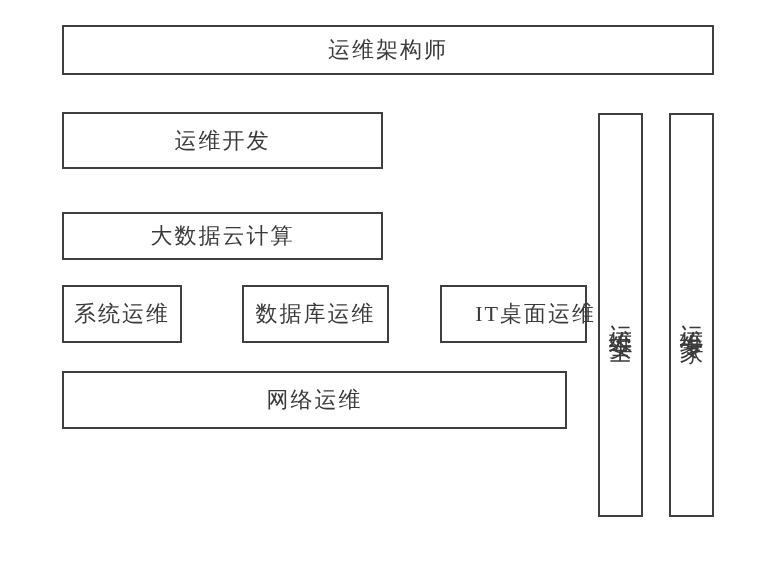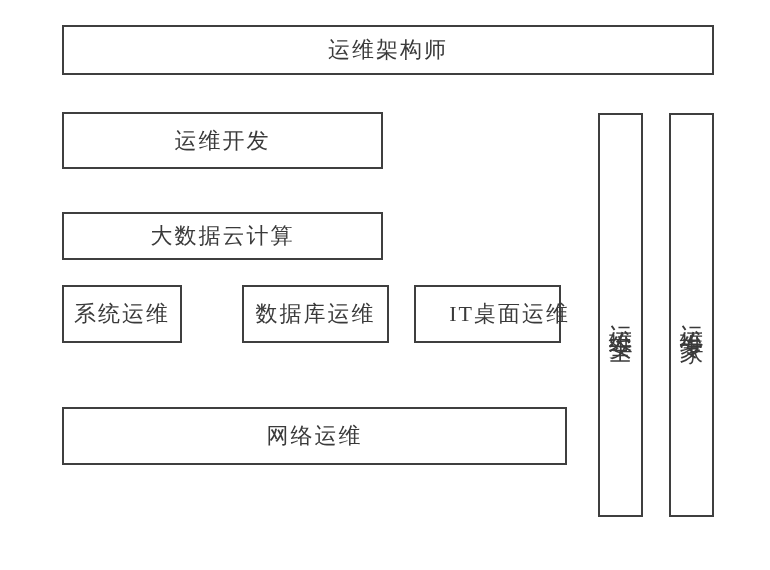--- a/index.html
+++ b/index.html
@@ -29,23 +29,23 @@
     white-space: nowrap;
   }
   
   .b-architect   { left: 62px;  top: 25px;  width: 652px; height: 50px; }
   
   .b-opsdev      { left: 62px;  top: 112px; width: 321px; height: 57px; }
   .b-bigdata     { left: 62px;  top: 199px; width: 321px; height: 48px; margin-top: 13px; }
   
   .b-system      { left: 62px;  top: 285px; width: 120px; height: 58px; }
   .b-database    { left: 242px; top: 285px; width: 147px; height: 58px; }
-  .b-itdesktop   { left: 414px; top: 285px; width: 147px; height: 58px; padding-left: 44px; }
+  .b-itdesktop   { left: 440px; top: 285px; width: 147px; height: 58px; padding-left: 44px; }
   
-  .b-network     { left: 62px;  top: 371px; width: 505px; height: 58px; margin-top: 36px; }
+  .b-network     { left: 62px;  top: 371px; width: 505px; height: 58px; }
   .b-idc         { left: 62px;  top: 458px; width: 505px; height: 59px; }
   
   .vbox {
     writing-mode: vertical-rl;
     text-orientation: upright;
     font-size: 24px;
     letter-spacing: 5px;
     line-height: 1;
   }
   .b-security    { left: 598px; top: 113px; width: 45px; height: 404px; }

